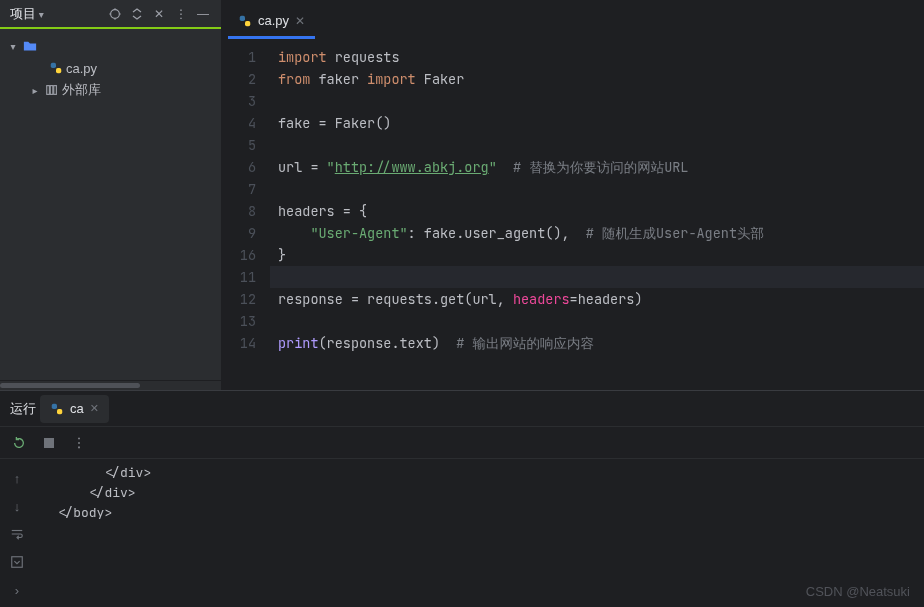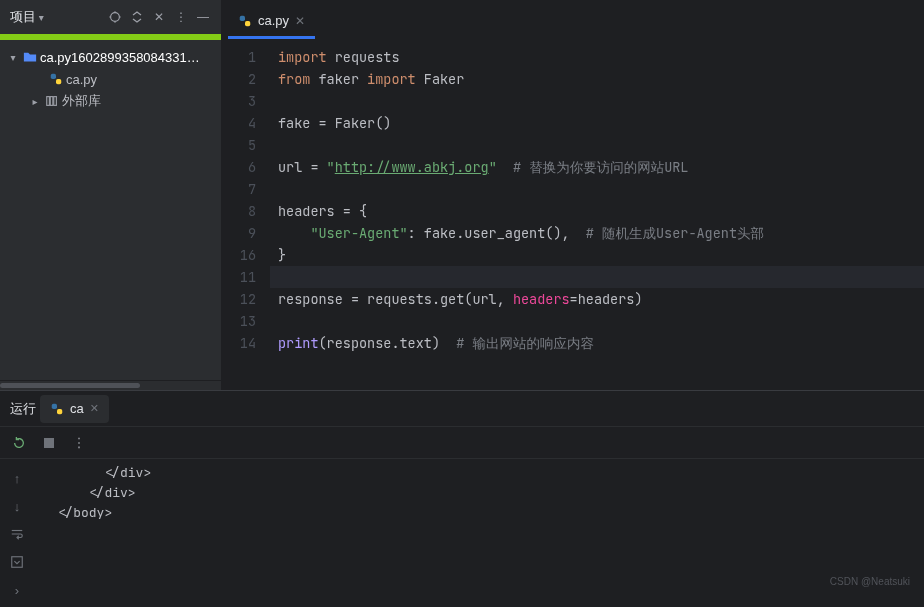--- a/index.html
+++ b/index.html
@@ -13,24 +13,24 @@
     display: flex; flex-direction: column;
   }
   .top-area { display: flex; flex: 1; min-height: 0; }
   .sidebar {
     width: 222px;
     background: #2b2d30;
     border-right: 1px solid #1e1f22;
     display: flex; flex-direction: column;
   }
   .sidebar-header {
-    height: 40px;
+    height: 29px;
     display: flex; align-items: center;
     padding: 0 10px;
-    border-bottom: 6px solid #84cc16;
+    border-bottom: 2px solid #84cc16;
     gap: 6px;
   }
   .sidebar-title { font-size: 13px; color: #dfe1e5; }
   .sidebar-title::after { content: " ▾"; font-size: 10px; color: #9da0a8; }
   .sidebar-header-spacer { flex: 1; }
   .sidebar-header .tool-icon { width: 16px; height: 16px; display: inline-flex; align-items: center; justify-content: center; color: #9da0a8; font-size: 12px; cursor: pointer; }
   .tree {
     flex: 1; padding: 6px 0;
     font-size: 13px;
   }
@@ -153,22 +153,22 @@
     font-family: "JetBrains Mono", "Consolas", monospace;
     font-size: 13px;
     line-height: 20px;
     padding: 4px 0 0 8px;
     color: #bcbec4;
   }
   .console .cl { white-space: pre; }
   .console .exitcode { color: #6aab73; }
   .watermark {
     position: absolute;
-    right: 14px; bottom: 20px;
-    color: #6f737a9e; font-size: 10px;
+    right: 14px; bottom: 8px;
+    color: #6f737a9e; font-size: 13px;
   }
 </style>
 </head>
 <body>
 
 <div class="top-area">
   <div class="sidebar">
     <div class="sidebar-header">
       <span class="sidebar-title">项目</span>
       <span class="sidebar-header-spacer"></span>
@@ -192,21 +192,20 @@
       <span class="tool-icon">—</span>
     </div>
     <div class="tree">
       <div class="tree-row selected">
         <span class="chev">▾</span>
         <span class="file-icon">
           <svg width="14" height="14" viewBox="0 0 16 16">
               <path fill="#548af7" d="M1 3h5l2 2h7v8H1z"></path>
             </svg>
         </span>
-        <span class="label">ca.py1602899358084331…</span>
       </div>
       <div class="tree-row indent2">
         <span class="file-icon py-icon">
           <svg width="14" height="14" viewBox="0 0 16 16">
               <rect x="2" y="2" width="6" height="6" rx="2" fill="#3572A5"></rect>
               <rect x="8" y="8" width="6" height="6" rx="2" fill="#FFD43B"></rect>
             </svg>
         </span>
         <span class="label">ca.py</span>
       </div>

